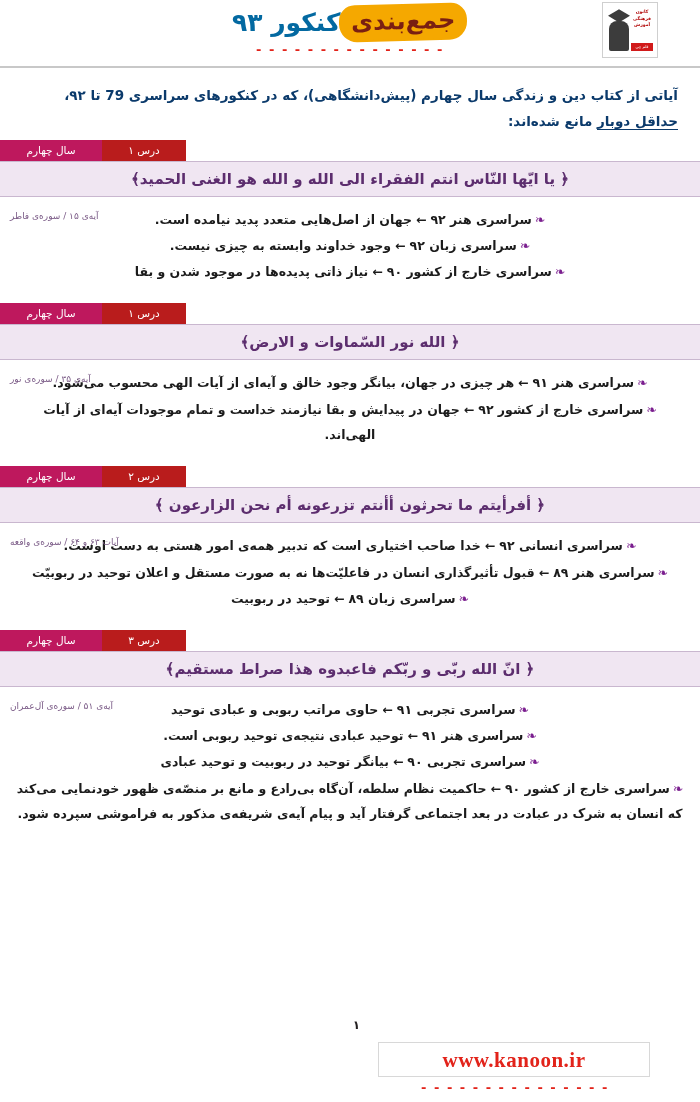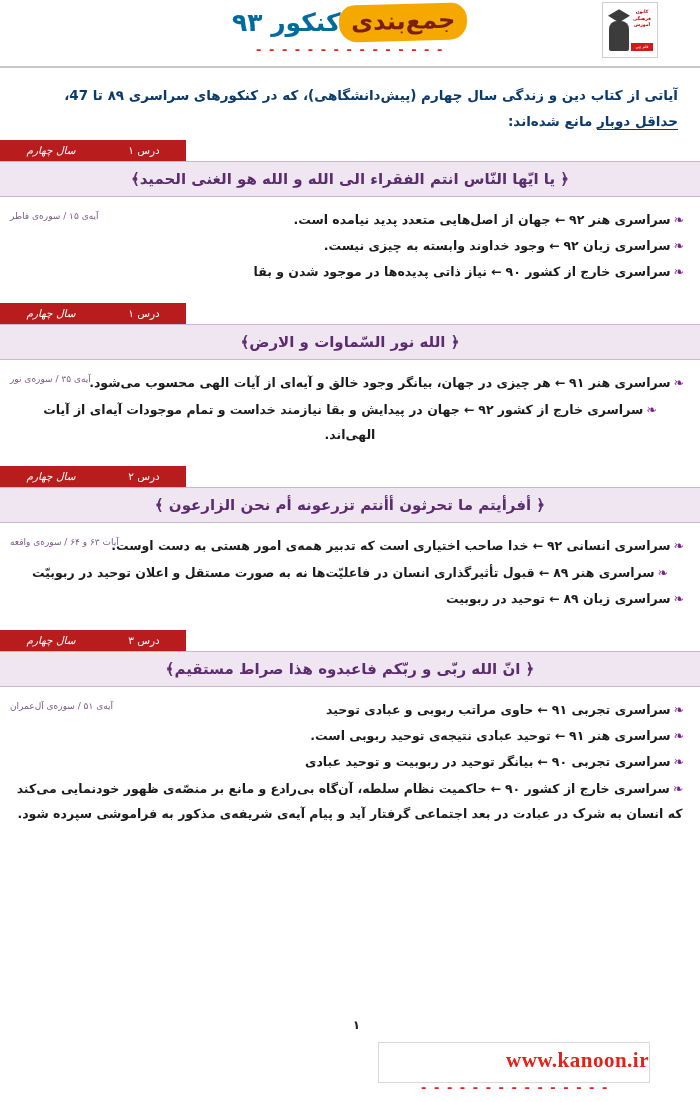--- a/index.html
+++ b/index.html
@@ -161,21 +161,21 @@
     margin-left: 0;
   }
   .tab {
     font-size: 10.5px;
     color: #ffffff;
     background: #7b7b7b;
     padding: 3px 14px 4px 14px;
     line-height: 14px;
     text-align: center;
   }
-  .tab.sal { background: #b91c1c; min-width: 74px; font-style: italic; }
+  .tab.sal { background: #be185d; min-width: 74px; }
   .tab.dars { background: #b91c1c; min-width: 56px; }
 
   .ayah-row {
     background: #f0e6f2;
     border-top: 1px solid #c9b7cf;
     border-bottom: 1px solid #c9b7cf;
     display: flex;
     align-items: center;
     direction: rtl;
     min-height: 34px;
@@ -205,21 +205,20 @@
     direction: rtl;
     text-align: center;
     padding: 10px 16px 4px 16px;
   }
   .item {
     font-size: 12.5px;
     line-height: 24px;
     color: #1b1b1b;
     font-weight: bold;
     padding: 1px 0;
-    text-align: right;
   }
   .item .check {
     color: #7b1f8f;
     font-weight: bold;
     margin-left: 3px;
   }
   .item .src {
     color: #1b1b1b;
   }
   .item .arrow {
@@ -246,21 +245,22 @@
     font-weight: bold;
     color: #231f20;
   }
   .url-box {
     position: absolute;
     right: 50px;
     top: 32px;
     width: 270px;
     border: 1px solid #d8d8d8;
     background: #fff;
-    padding: 5px 0 9px 0;
+    text-align: center;
+    padding: 5px 0 3px 0;
   }
   .url-text {
     color: #e2231a;
     font-size: 21px;
     font-weight: bold;
     font-family: "Liberation Serif", "DejaVu Serif", serif;
     letter-spacing: 0.5px;
   }
   .url-dashes {
     position: absolute;
@@ -288,21 +288,21 @@
   </div>
   <div class="title-wrap">
     <div class="title-main">
       <span class="title-badge">جمع‌بندی</span><span class="title-red">کنکور ۹۳</span>
     </div>
     <div class="title-dashes">- - - - - - - - - - - - - - -</div>
   </div>
 </div>
 
 <div class="intro">
-  <div>آیاتی از کتاب دین و زندگی سال چهارم (پیش‌دانشگاهی)، که در کنکورهای سراسری ۸۹ تا 47،</div>
+  <div>آیاتی از کتاب دین و زندگی سال چهارم (پیش‌دانشگاهی)، که در کنکورهای سراسری 79 تا ۹۲،</div>
   <div><span class="under">حداقل دوبار</span><span> مانع شده‌اند:</span></div>
 </div>
 
 <div id="blocks-root">
     <div class="block">
       <div class="tabbar">
         <div class="tabbar-inner">
           <div class="tab dars">درس ۱</div>
           <div class="tab sal">سال چهارم</div>
         </div>

